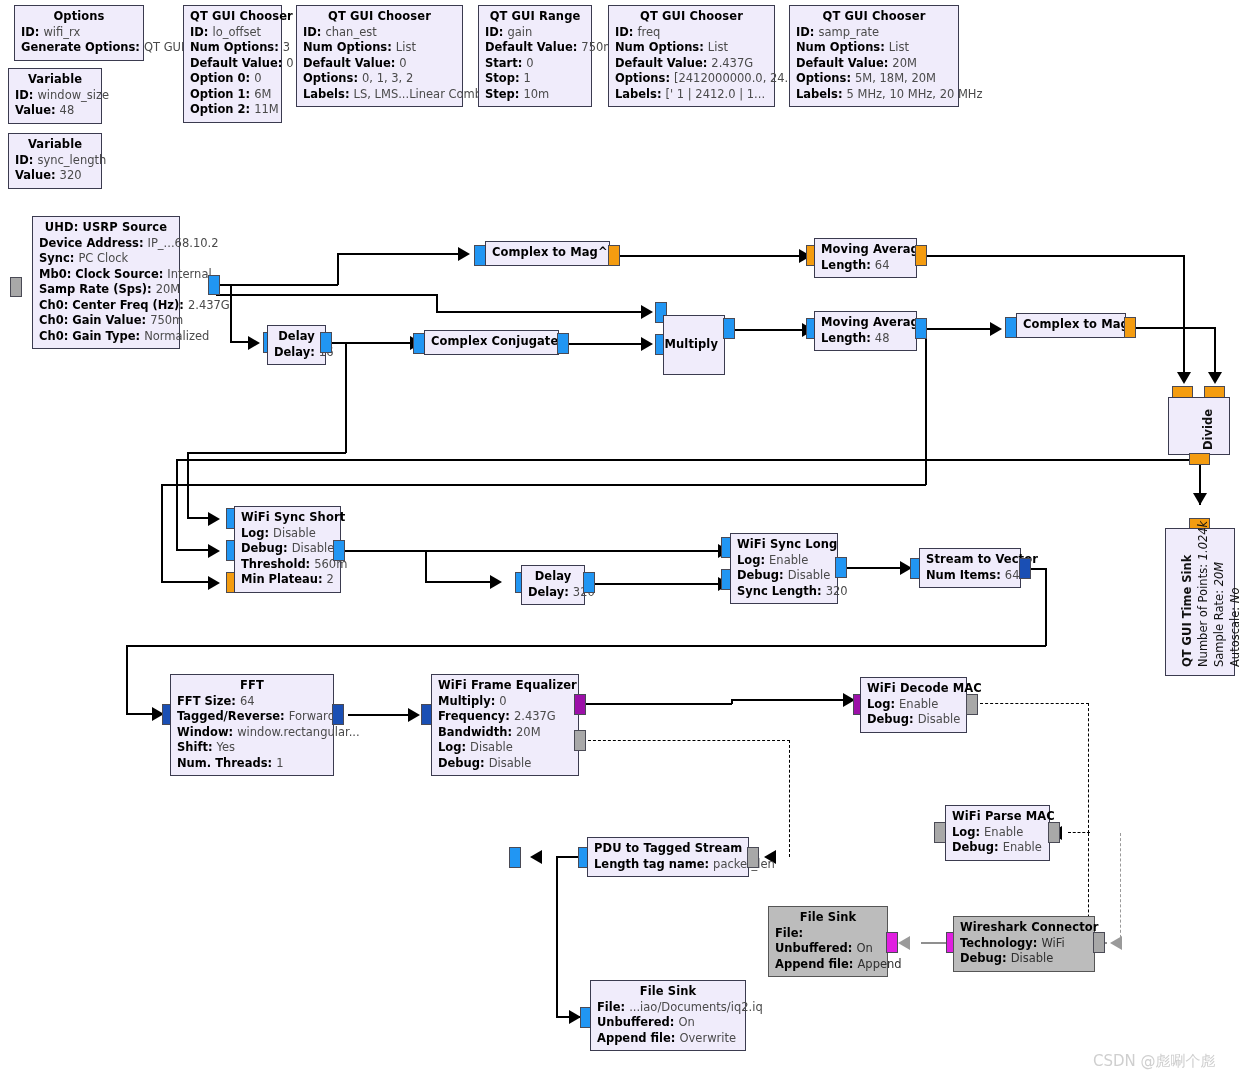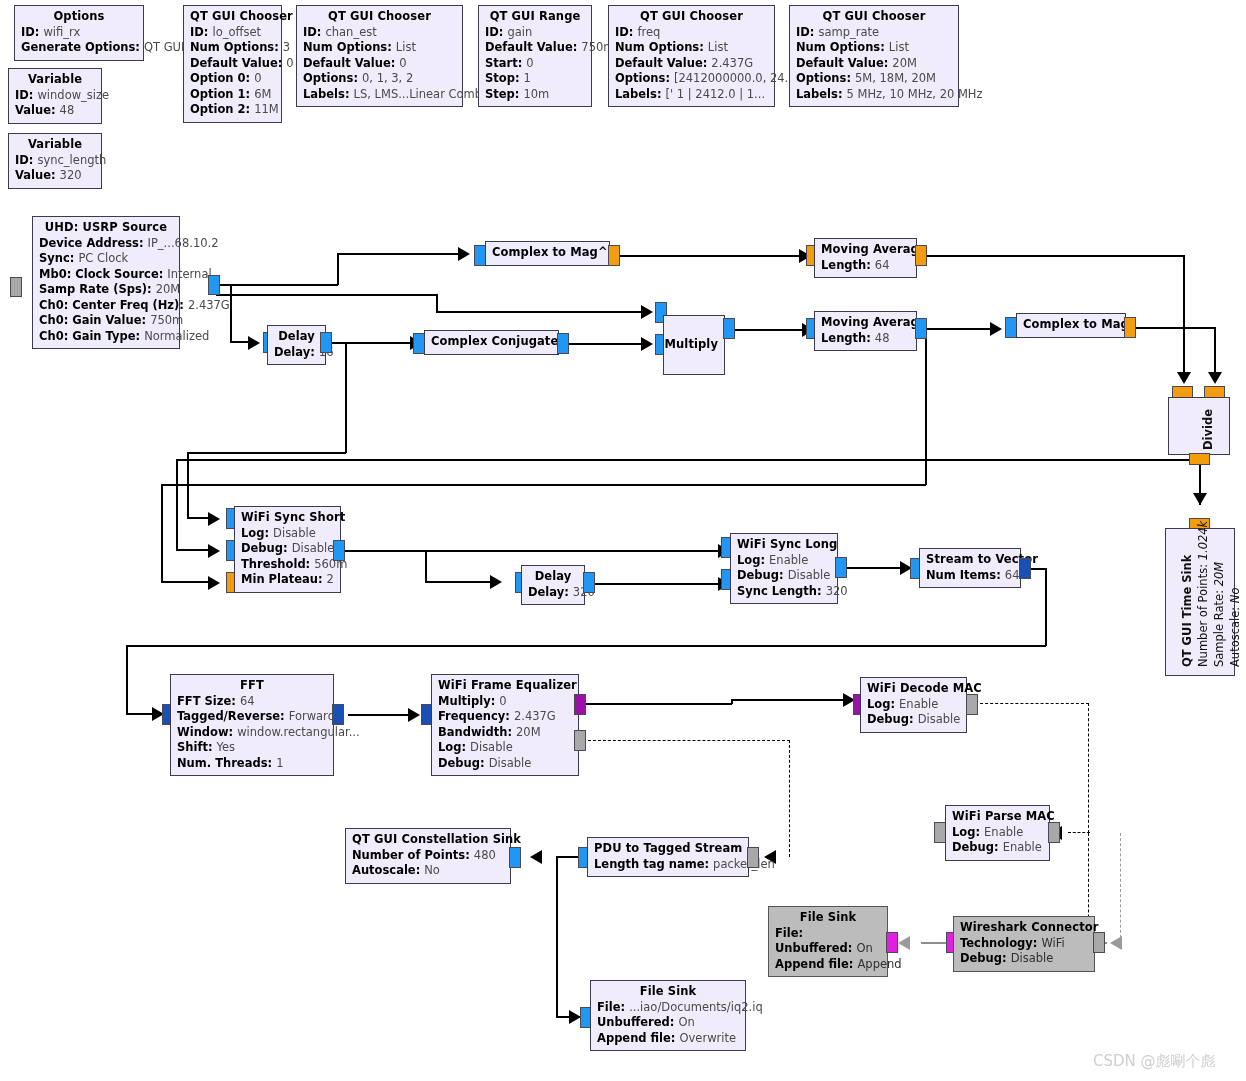--- a/index.html
+++ b/index.html
@@ -393,25 +393,20 @@
   <div class="port pg" style="left:966px;top:694px;width:12px;height:21px;"></div>
 
   <div class="port pg" style="left:934px;top:822px;width:12px;height:21px;"></div>
   <div class="blk left" style="left:945px;top:805px;width:105px;">
     <div class="t" style="text-align:left">WiFi Parse MAC</div>
     <div class="p"><span>Log:</span> <i>Enable</i></div>
     <div class="p"><span>Debug:</span> <i>Enable</i></div>
   </div>
   <div class="port pg" style="left:1048px;top:822px;width:12px;height:21px;"></div>
 
-  <div class="blk left" style="left:345px;top:828px;width:166px;">
-    <div class="t" style="text-align:left">QT GUI Constellation Sink</div>
-    <div class="p"><span>Number of Points:</span> <i>480</i></div>
-    <div class="p"><span>Autoscale:</span> <i>No</i></div>
-  </div>
   <div class="port pb" style="left:509px;top:847px;width:12px;height:21px;"></div>
 
   <div class="port pb" style="left:578px;top:847px;width:12px;height:21px;"></div>
   <div class="blk left" style="left:587px;top:837px;width:162px;">
     <div class="t" style="text-align:center">PDU to Tagged Stream</div>
     <div class="p"><span>Length tag name:</span> <i>packet_len</i></div>
   </div>
   <div class="port pg" style="left:747px;top:847px;width:12px;height:21px;"></div>
 
   <div class="blk dis left" style="left:768px;top:906px;width:120px;">

